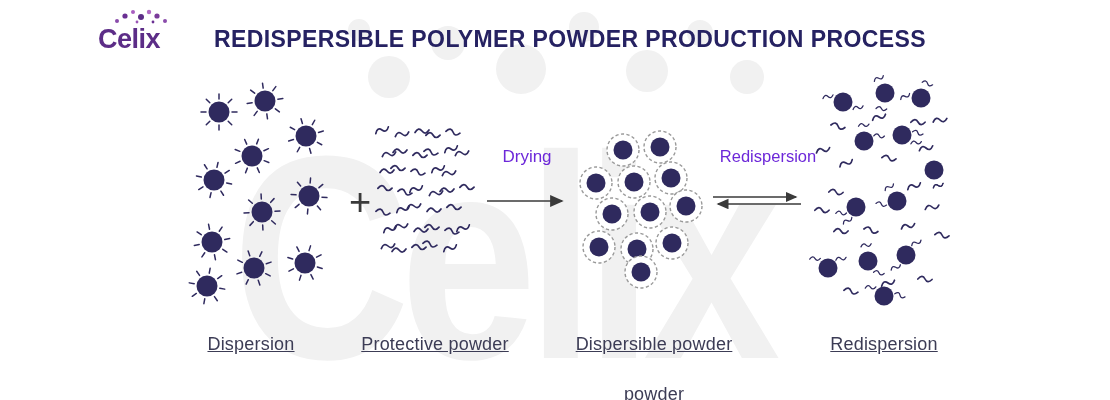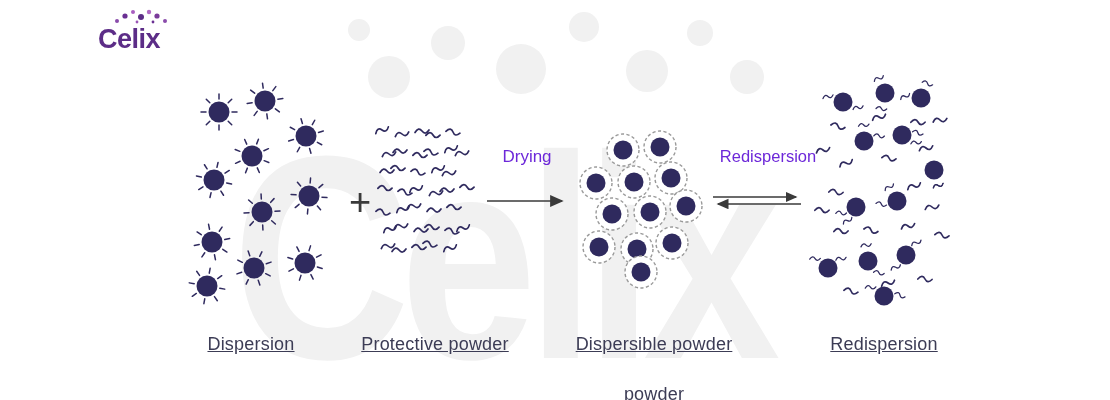--- a/index.html
+++ b/index.html
@@ -84,20 +84,21 @@
       <circle cx="29" cy="9" r="3" fill="#5c2d87"></circle>
       <circle cx="37" cy="4" r="2.2" fill="#b06ac4"></circle>
       <circle cx="45" cy="8" r="2.6" fill="#7a3b9a"></circle>
       <circle cx="53" cy="13" r="2" fill="#8a4bab"></circle>
       <circle cx="25" cy="14" r="1.4" fill="#9a55b5"></circle>
       <circle cx="41" cy="14" r="1.4" fill="#6a2f93"></circle>
     </svg>
     <div class="logo-text">Celix</div>
   </div>
 
+  <h1 class="title">REDISPERSIBLE POLYMER POWDER PRODUCTION PROCESS</h1>
 
   <svg id="diagram" width="1110" height="400">
       <defs>
         <marker id="arrR" markerWidth="9" markerHeight="8" refX="7" refY="3.5" orient="auto">
           <path d="M0,0 L8,3.5 L0,7 Z" fill="#3a3a3a"></path>
         </marker>
       </defs>
       <line x1="232" y1="112" x2="237" y2="112" stroke="#2f2a5e" stroke-width="1.5" stroke-linecap="round"></line>
       <line x1="228.1923881554251" y1="121.19238815542512" x2="231.72792206135784" y2="124.72792206135786" stroke="#2f2a5e" stroke-width="1.5" stroke-linecap="round"></line>
       <line x1="219" y1="125" x2="219" y2="130" stroke="#2f2a5e" stroke-width="1.5" stroke-linecap="round"></line>

